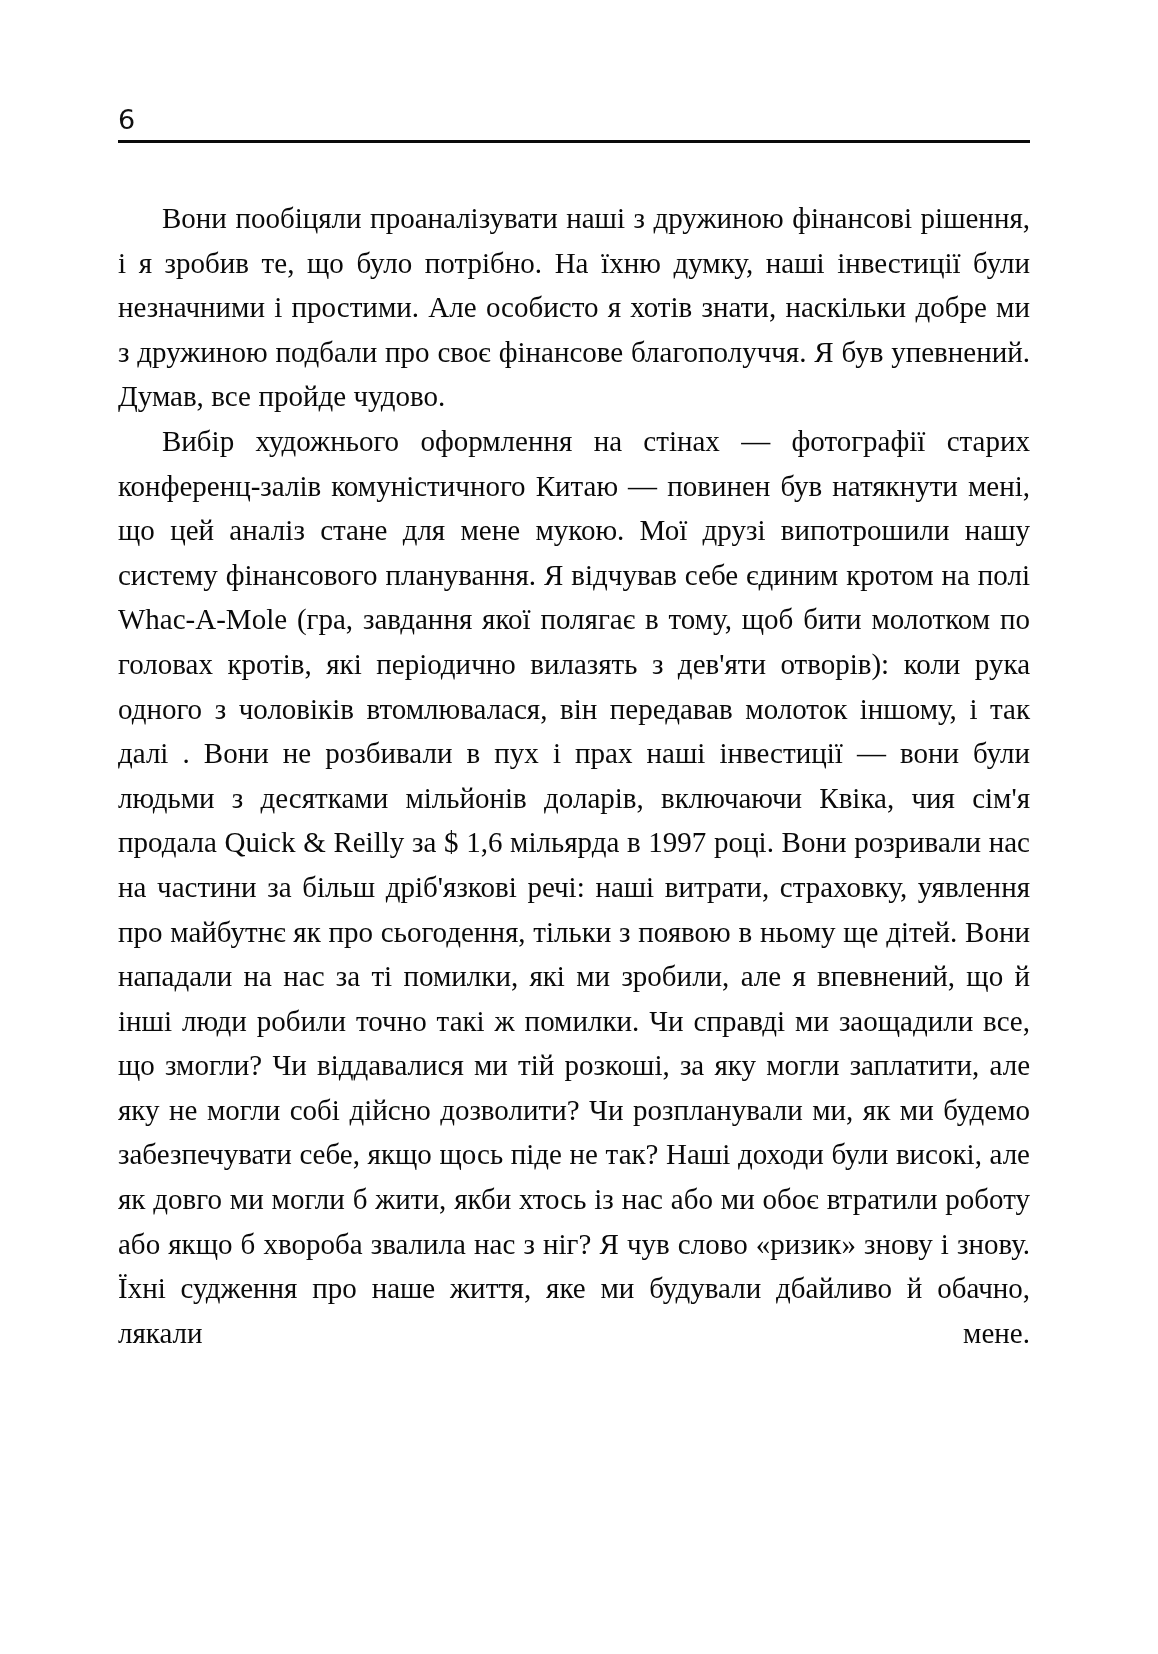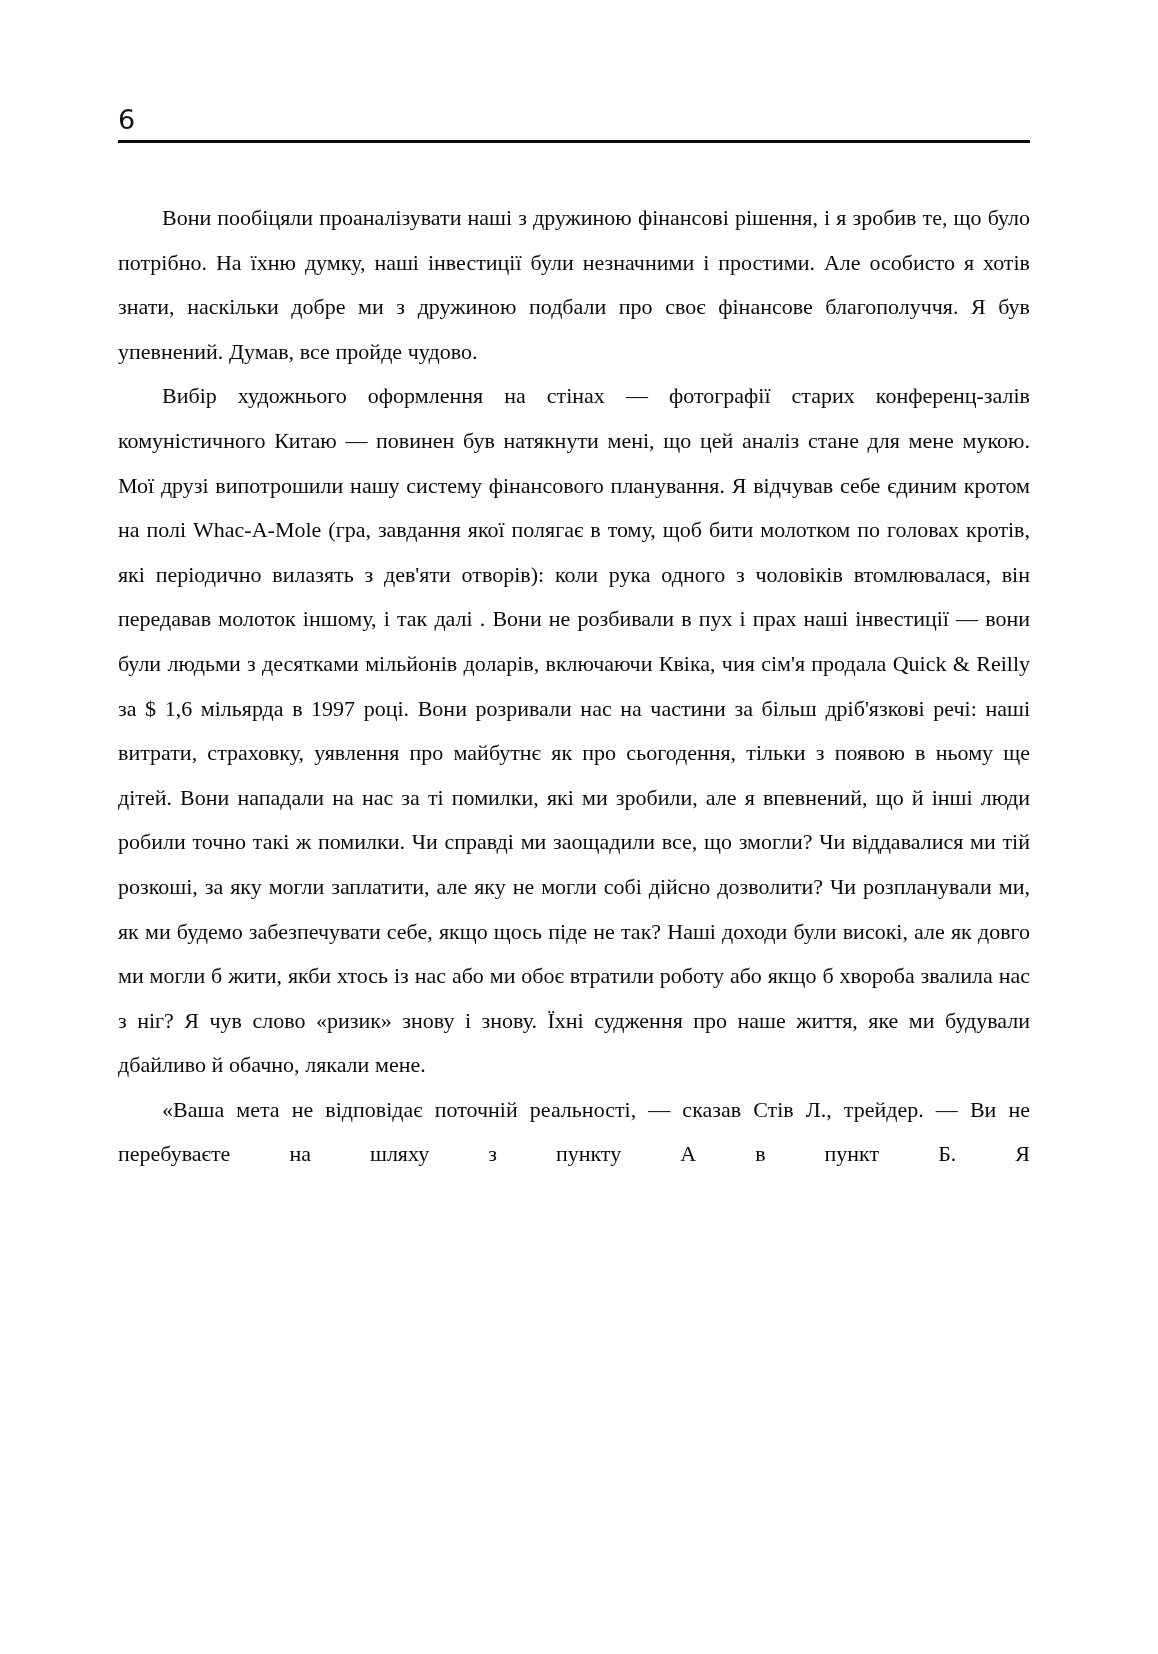--- a/index.html
+++ b/index.html
@@ -33,21 +33,21 @@
     border-top: 3px solid #0b0b0b;
     width: 912px;
     height: 0;
   }
   .body-text {
     position: absolute;
     left: 118px;
     top: 196px;
     width: 912px;
     font-family: "Liberation Serif", "DejaVu Serif", serif;
-    font-size: 22px;
+    font-size: 29px;
     line-height: 44.6px;
     color: #0a0a0a;
     text-align: justify;
     text-justify: inter-word;
     -webkit-hyphens: none;
     hyphens: none;
     word-spacing: 0.2px;
   }
   .body-text p {
     margin: 0;
@@ -64,16 +64,15 @@
 <div class="page">
 
   <div class="header">
     <div class="folio">6</div>
     <div class="rule"></div>
   </div>
 
   <div class="body-text">
     <p>Вони пообіцяли проаналізувати наші з дружиною фінансові рішення, і я зробив те, що було потрібно. На їхню думку, наші інвестиції були незначними і простими. Але особисто я хотів знати, наскільки добре ми з дружиною подбали про своє фінансове благополуччя. Я був упевнений. Думав, все пройде чудово.</p>
     <p>Вибір художнього оформлення на стінах — фотографії старих конференц-залів комуністичного Китаю — повинен був натякнути мені, що цей аналіз стане для мене мукою. Мої друзі випотрошили нашу систему фінансового планування. Я відчував себе єдиним кротом на полі Whac-A-Mole (гра, завдання якої полягає в тому, щоб бити молотком по головах кротів, які періодично вилазять з дев'яти отворів): коли рука одного з чоловіків втомлювалася, він передавав молоток іншому, і так далі . Вони не розбивали в пух і прах наші інвестиції — вони були людьми з десятками мільйонів доларів, включаючи Квіка, чия сім'я продала Quick &amp; Reilly за $ 1,6 мільярда в 1997 році. Вони розривали нас на частини за більш дріб'язкові речі: наші витрати, страховку, уявлення про майбутнє як про сьогодення, тільки з появою в ньому ще дітей. Вони нападали на нас за ті помилки, які ми зробили, але я впевнений, що й інші люди робили точно такі ж помилки. Чи справді ми заощадили все, що змогли? Чи віддавалися ми тій розкоші, за яку могли заплатити, але яку не могли собі дійсно дозволити? Чи розпланували ми, як ми будемо забезпечувати себе, якщо щось піде не так? Наші доходи були високі, але як довго ми могли б жити, якби хтось із нас або ми обоє втратили роботу або якщо б хвороба звалила нас з ніг? Я чув слово «ризик» знову і знову. Їхні судження про наше життя, яке ми будували дбайливо й обачно, лякали мене.</p>
-    <p>«Ваша мета не відповідає поточній реальності, — сказав Стів Л., трейдер. — Ви не перебуваєте на шляху з пункту А в пункт Б. Я</p>
   </div>
 
 </div>
 
 </body></html>

